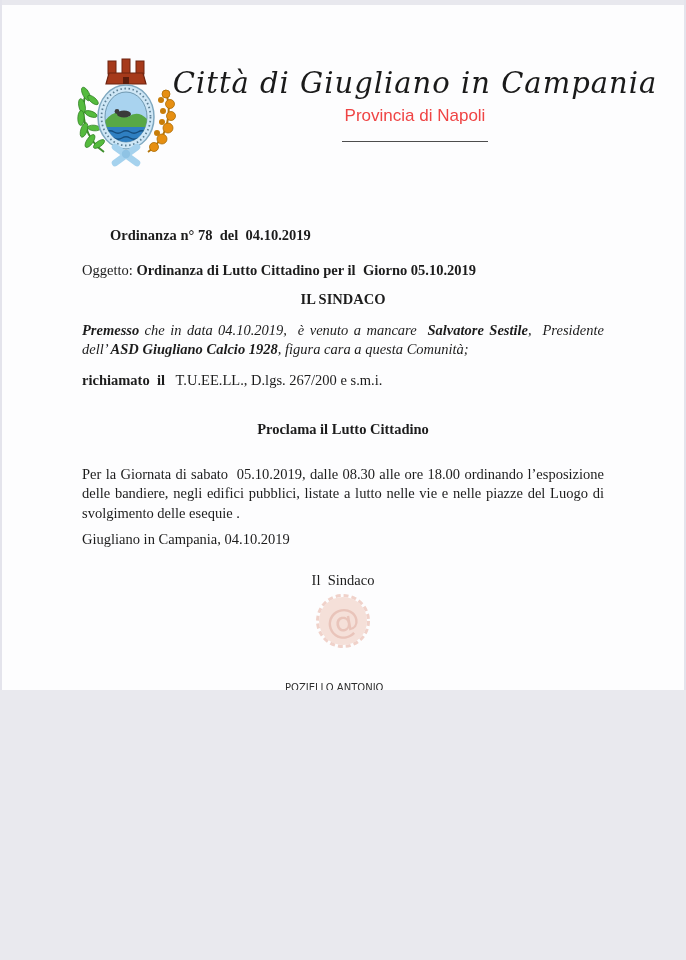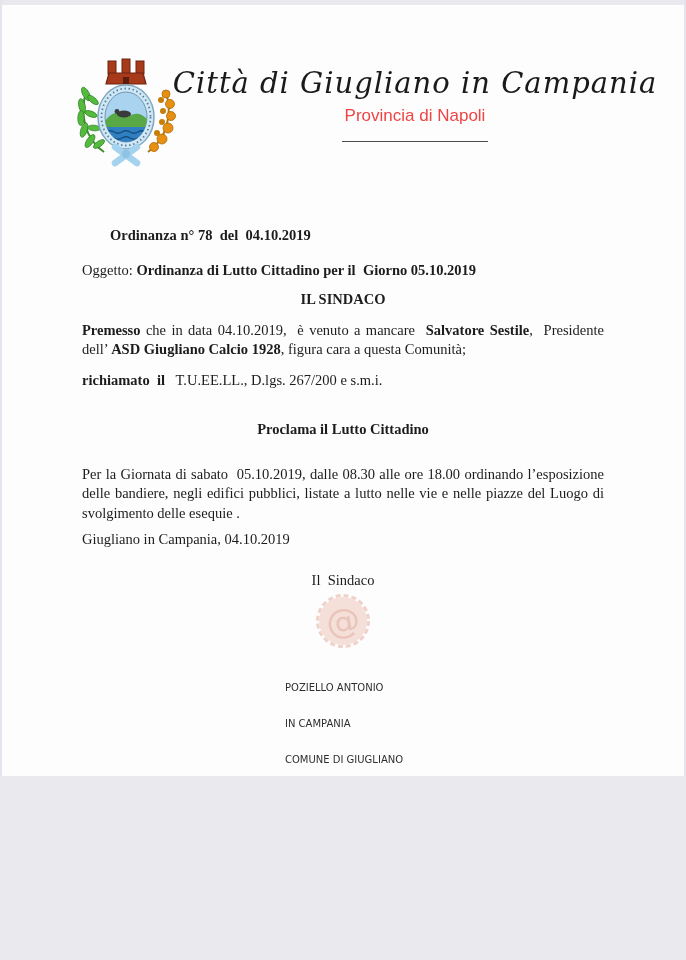--- a/index.html
+++ b/index.html
@@ -1,18 +1,18 @@
 <!DOCTYPE html>
 <html><head>
 <meta charset="utf-8">
 <style>
   html,body { margin:0; padding:0; background:#e9e9ee; }
   .page {
     position:relative;
-    width:686px; height:776px;
+    width:686px; height:690px;
     margin:0 auto;
     background:#fdfdfe;
     box-sizing:border-box;
     box-shadow: inset 2px 0 0 #e4e4ec, inset -2px 0 0 #e4e4ec, inset 0 5px 0 #e8e8ee;
     font-family:"Liberation Serif", serif;
     color:#1c1c1c;
     overflow:hidden;
   }
   
   .letterhead { position:relative; height:168px; }
@@ -44,21 +44,21 @@
     font-size:14.5px;
     line-height:19.5px;
   }
   .doc p { margin:0; text-align:justify; white-space:pre-wrap; }
   .b { font-weight:bold; }
   .center { text-align:center !important; }
   .left { text-align:left !important; }
   .ord-no { margin-left:28px !important; margin-bottom:15px !important; }
   .subject { margin-bottom:10px !important; }
   .sindaco-heading { margin-bottom:11px !important; }
-  .p-premesso { margin-bottom:11px !important; }
+  .p-premesso { margin-bottom:11px !important;font-style:italic; }
   .p-considerato { margin-bottom:8px !important; }
   .p-ritenuto { margin-bottom:7px !important; }
   .p-richiamato { margin-bottom:30px !important; }
   .proclama { margin-bottom:25px !important; }
   .p-giornata { margin-bottom:7px !important; }
   .p-competenza { margin-bottom:12px !important; }
   .dateline { margin-bottom:21px !important; }
   
   .sig-block { text-align:center; }
   .sig-role, .sig-name { font-size:14.5px; line-height:19.5px; white-space:pre-wrap; }

